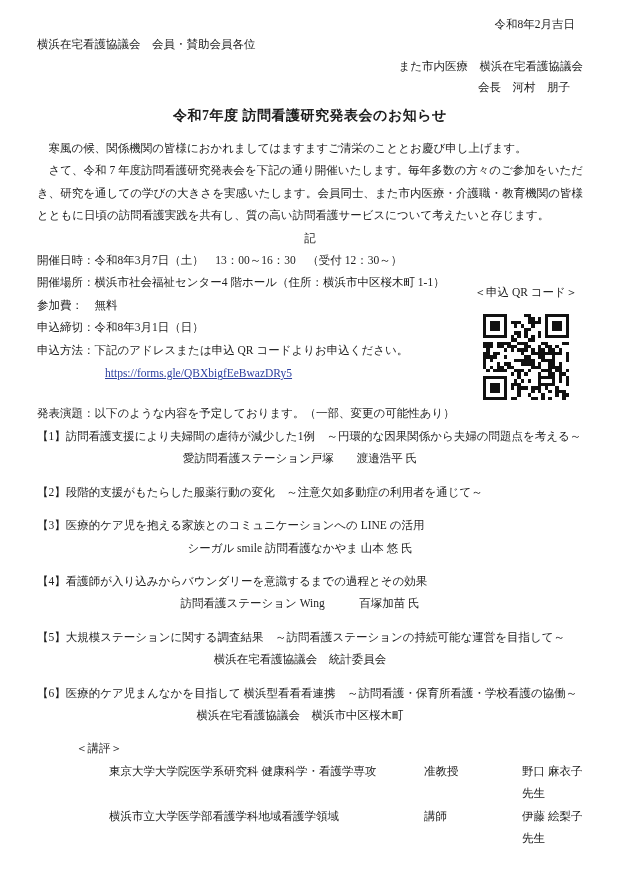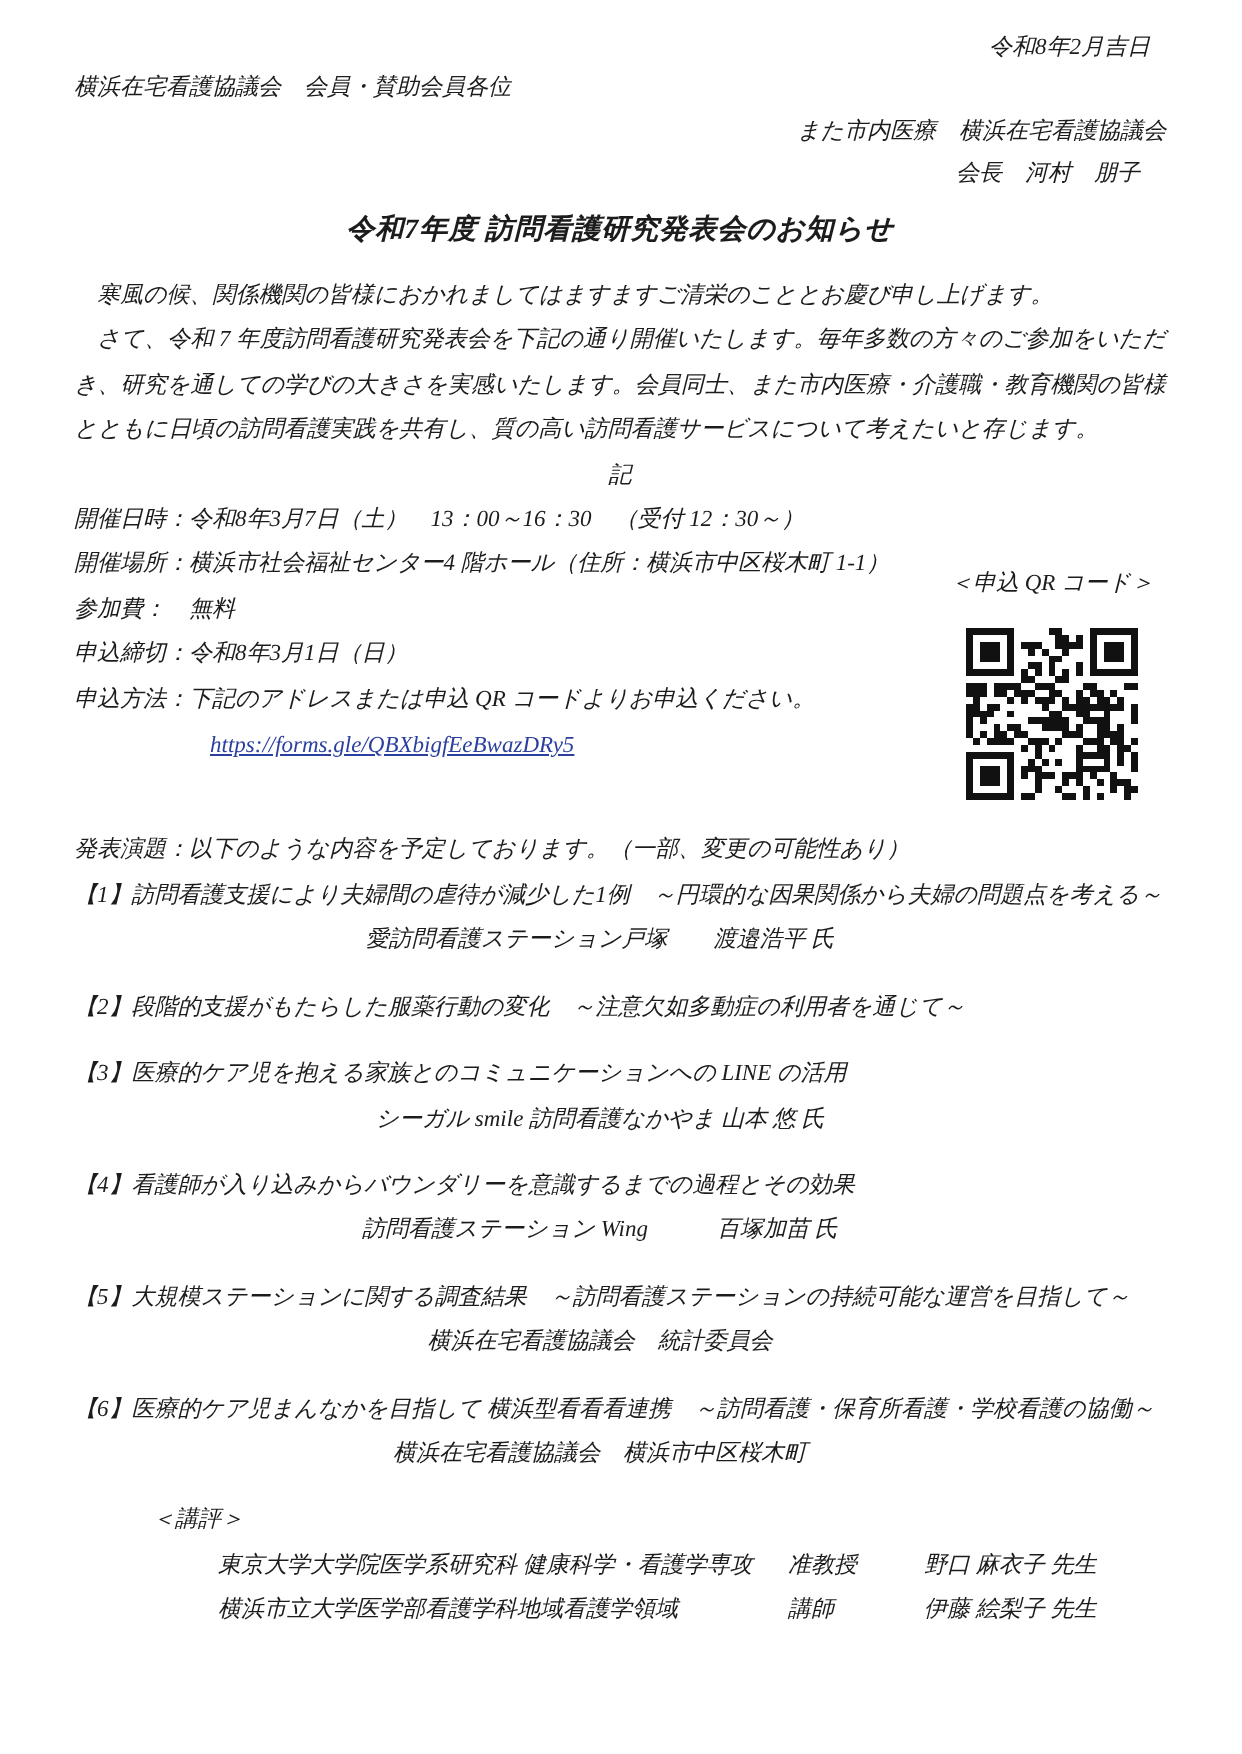--- a/index.html
+++ b/index.html
@@ -3,21 +3,21 @@
 <meta charset="utf-8">
 <style>
   :root{ --link:#2b3f9e; --ink:#1c1c1c; }
   html,body{ margin:0; padding:0; }
   body{
     width:621px; height:877px; background:#ffffff; overflow:hidden;
     font-family:"Liberation Serif","DejaVu Serif",serif;
     color:var(--ink);
     -webkit-font-smoothing:antialiased;
   }
-  .page{ box-sizing:border-box; width:621px; height:877px; padding:16px 38px 0 37px;font-style:italic; }
+  .page{ box-sizing:border-box; width:621px; height:877px; padding:16px 38px 0 37px; }
   .t{ font-size:11.5px; line-height:16px; }
   .right{ text-align:right; }
   .date-line{ padding-right:8px; }
   .recipient{ margin-top:4px; }
   .org-line{ margin-top:6px; }
   .president-line{ margin-top:5px; padding-right:13px; }
   .doc-title{
     margin:10px 0 0 0; text-align:center; font-size:14px; font-weight:700;
     line-height:22px; letter-spacing:0.5px;
   }
@@ -28,27 +28,27 @@
   }
   .record-mark{ text-align:center; font-size:11.5px; line-height:22.4px; }
   .details{ position:relative; }
   .detail-line{ font-size:11.5px; line-height:22.4px; }
   .apply-link-row{ padding-left:68px; line-height:22.4px; }
   .apply-link{ font-size:11.5px; color:var(--link); text-decoration:underline; cursor:pointer; }
   .qr-block{ position:absolute; top:12px; right:2px; width:110px; text-align:center;margin-top:23px; }
   .qr-label{ font-size:11.5px; line-height:16px; white-space:nowrap; }
   .qr-svg{ margin-top:14px; width:86px; height:86px; shape-rendering:crispEdges; }
   .qr-svg rect{ fill:#111111; }
-  .topics-intro{ margin-top:30px; font-size:11.5px; line-height:22.4px; }
+  .topics-intro{ margin-top:18px; font-size:11.5px; line-height:22.4px; }
   .topic{ margin-bottom:11px; }
   .topic-title{ font-size:11.5px; line-height:22.4px; }
   .topic-presenter{ font-size:11.5px; line-height:22.4px; text-align:center; padding-right:20px; }
   .review{ margin-top:6px;margin-left:39px; }
   .review-label{ font-size:11.5px; line-height:22.4px; }
-  .reviewer-row{ display:flex; padding-left:33px; font-size:11.5px; line-height:22.4px; }
+  .reviewer-row{ display:flex; padding-left:33px; font-size:11.5px; line-height:22.4px;gap:30px; }
   .reviewer-affiliation{ width:285px; }
   .reviewer-role{ width:68px; }
   .reviewer-name{ flex:1; }
 </style>
 </head>
 <body>
 
 <div class="page">
 
   <div class="t right date-line">令和8年2月吉日</div>

